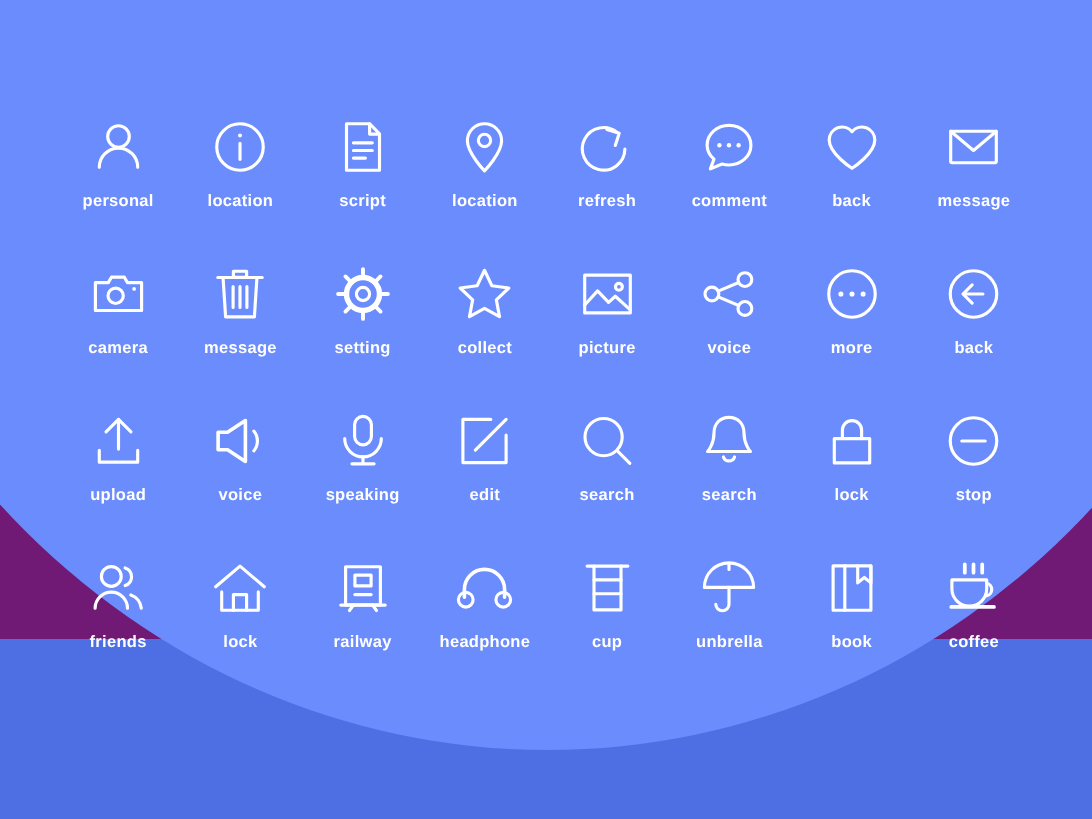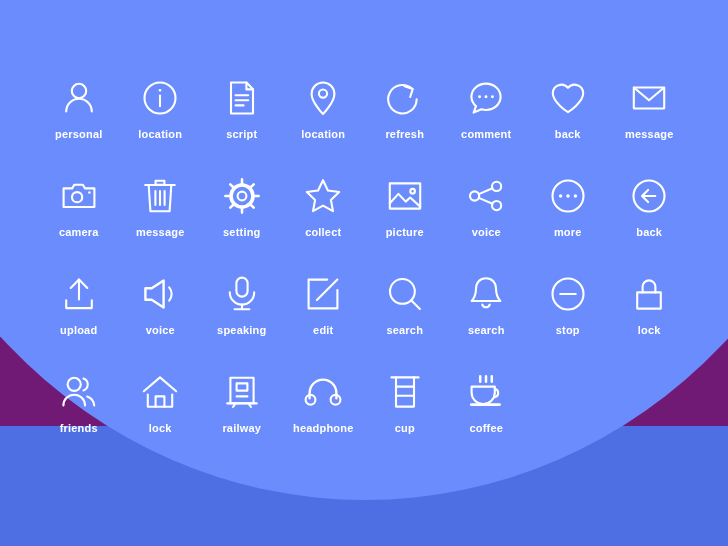--- a/index.html
+++ b/index.html
@@ -329,35 +329,35 @@
             <path d="M20 4.2c-6.1 0-10 4.5-10 10.4 0 7.8-4.3 12.4-4.3 12.4h28.6S30 22.4 30 14.6c0-5.9-3.9-10.4-10-10.4z"></path>
             <path d="M16.3 30.6a3.9 3.9 0 0 0 7.4 0"></path>
           </svg>
       </span>
       <span class="label">search</span>
     </div>
 
     <div class="cell" style="--r:4">
       <span class="icon">
         <svg viewBox="0 0 40 40">
+            <rect x="8.2" y="18.4" width="23.6" height="16.2"></rect>
+            <path d="M13.6 18.4v-5.6a6.4 6.4 0 0 1 12.8 0v5.6"></path>
+          </svg>
+      </span>
+      <span class="label">lock</span>
+    </div>
+
+    <div class="cell" style="--r:4">
+      <span class="icon">
+        <svg viewBox="0 0 40 40">
             <circle cx="20" cy="20" r="15.5"></circle>
             <path d="M12.2 20h15.6"></path>
           </svg>
       </span>
       <span class="label">stop</span>
-    </div>
-
-    <div class="cell" style="--r:4">
-      <span class="icon">
-        <svg viewBox="0 0 40 40">
-            <rect x="8.2" y="18.4" width="23.6" height="16.2"></rect>
-            <path d="M13.6 18.4v-5.6a6.4 6.4 0 0 1 12.8 0v5.6"></path>
-          </svg>
-      </span>
-      <span class="label">lock</span>
     </div>
 
     <div class="cell" style="--r:5">
       <span class="icon">
         <svg viewBox="0 0 40 40">
             <circle cx="15.2" cy="12.3" r="6.6"></circle>
             <path d="M4.4 33.5a10.8 10.8 0 0 1 21.6 0"></path>
             <path d="M24.4 6.6a6.2 6.2 0 0 1 0 11.8"></path>
             <path d="M28.2 24.6a10.5 10.5 0 0 1 7 8.9"></path>
           </svg>
@@ -404,21 +404,41 @@
       <span class="icon">
         <svg viewBox="0 0 40 40">
             <path d="M6.4 5.4h27.2"></path>
             <path d="M11 5.4v29.2h18V5.4"></path>
             <path d="M11 14.6h18M11 23.8h18"></path>
           </svg>
       </span>
       <span class="label">cup</span>
     </div>
 
-
+    <div class="cell" style="--r:5">
+      <span class="icon">
+        <svg viewBox="0 0 40 40">
+            <path d="M3.6 19.6a16.4 16.4 0 0 1 32.8 0z"></path>
+            <path d="M20 19.6v11.2a4.4 4.4 0 0 1-8.8 0"></path>
+            <path d="M20 4.2v3.4"></path>
+          </svg>
+      </span>
+      <span class="label">unbrella</span>
+    </div>
+
+    <div class="cell" style="--r:5">
+      <span class="icon">
+        <svg viewBox="0 0 40 40">
+            <rect x="7.4" y="5.2" width="25.2" height="29.6"></rect>
+            <path d="M15.2 5.2v29.6"></path>
+            <path d="M32.6 5.2v11.4l-4.4-3.6-4.4 3.6V5.2"></path>
+          </svg>
+      </span>
+      <span class="label">book</span>
+    </div>
 
     <div class="cell" style="--r:5">
       <span class="icon">
         <svg viewBox="0 0 40 40">
             <path d="M14.2 4.2v5.6M20 4.2v5.6M25.8 4.2v5.6" stroke-width="2.5"></path>
             <path d="M5.6 14.6h23.2v5.9a11.6 11.6 0 0 1-23.2 0z"></path>
             <path d="M28.8 16.8a4.3 4.3 0 0 1 0 8.4"></path>
             <path d="M5.2 32.6h28.4" stroke-width="2.6"></path>
           </svg>
       </span>

